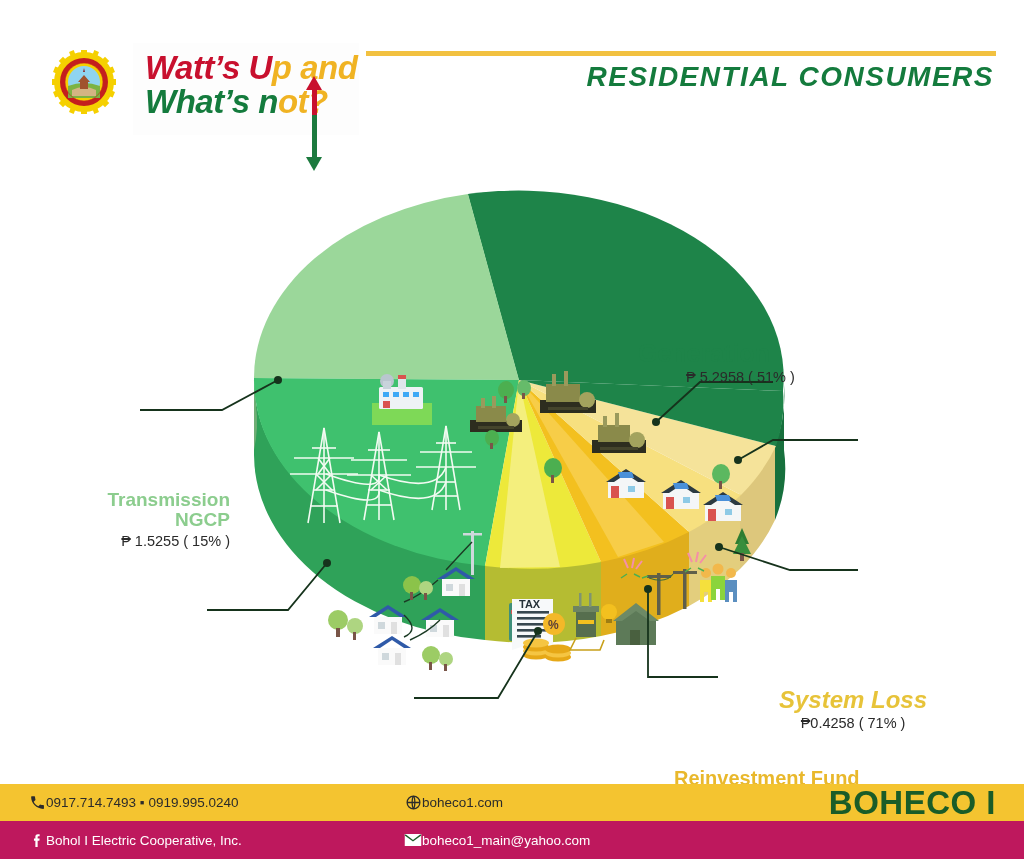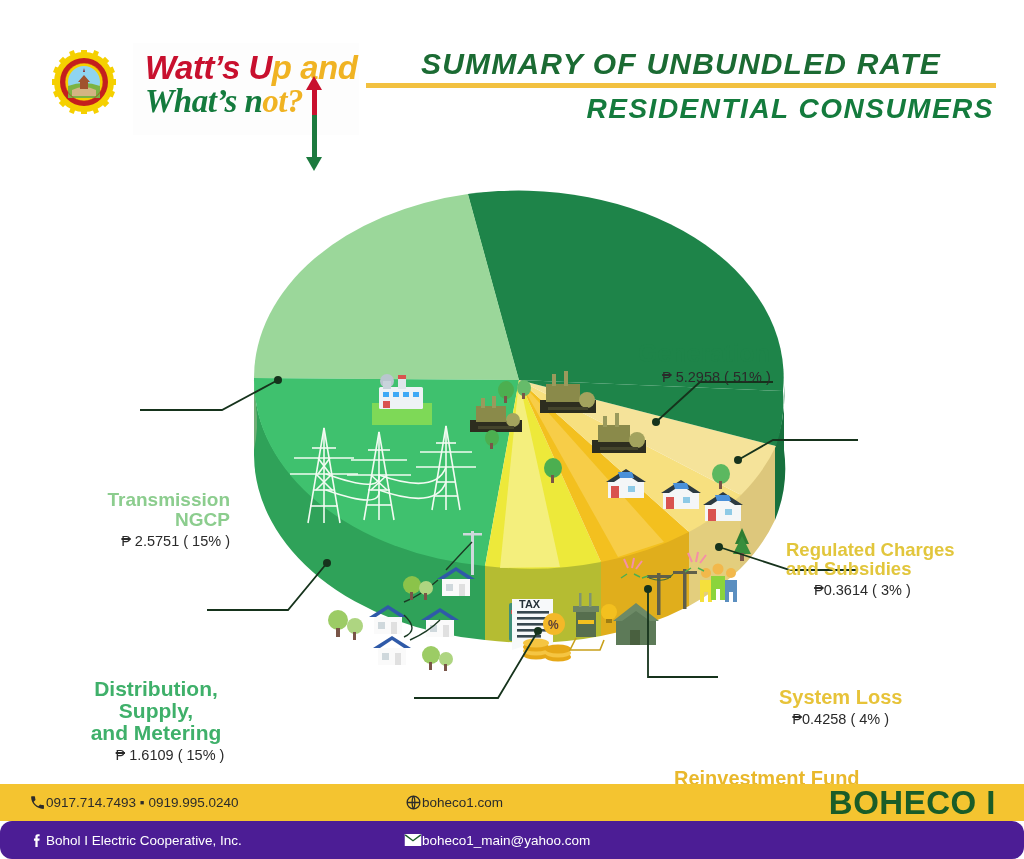--- a/index.html
+++ b/index.html
@@ -15,21 +15,21 @@
   
   .header { position:absolute; left:0; top:0; width:841px; height:150px; }
   .logo-seal {
     position:absolute; left:52px; top:50px; width:64px; height:64px;
   }
   .campaign-logo {
     position:absolute; left:133px; top:43px; width:226px; height:92px;
     background:#fdfdfd;
   }
   .cl-line1 { position:absolute; left:12px; top:6px; font-size:33px; font-weight:bold; font-style:italic; letter-spacing:-0.5px; white-space:nowrap; }
-  .cl-line2 { position:absolute; left:12px; top:40px; font-size:33px; font-weight:bold; font-style:italic; letter-spacing:-0.5px; white-space:nowrap;font-family:Liberation Serif, serif; }
+  .cl-line2 { position:absolute; left:12px; top:40px; font-size:33px; font-weight:bold; font-style:italic; letter-spacing:-0.5px; white-space:nowrap; }
   .c-red { color:#c8102e; }
   .c-yellow { color:#f0b323; }
   .c-green { color:#147b3d; }
   .arrow-up {
     position:absolute; left:173px; top:33px; width:0; height:0;
     border-left:8px solid transparent; border-right:8px solid transparent;
     border-bottom:14px solid #c8102e;
   }
   .arrow-up-stem { position:absolute; left:179px; top:46px; width:5px; height:26px; background:#c8102e; }
   .arrow-dn-stem { position:absolute; left:179px; top:72px; width:5px; height:44px; background:#1c7a3e; }
@@ -58,50 +58,50 @@
   .lbl { position:absolute; }
   .lbl .name {
     font-weight:bold; line-height:1.05; white-space:pre-line;
   }
   .lbl .val {
     color:#2a2a2a; font-size:14.5px; white-space:nowrap; margin-top:3px;
   }
 
   .lbl-generation { left:638px; top:190px; }
   .lbl-generation .name { font-size:25px; color:#1e8449; }
-  .lbl-generation .val { margin-left:24px; }
+  .lbl-generation .val { margin-left:48px; }
 
   .lbl-transmission { left:18px; top:340px; width:212px; text-align:right; }
   .lbl-transmission .name { font-size:19px; color:#8ccd8e; }
   .lbl-transmission .val { text-align:right; }
 
   .lbl-distribution { left:52px; top:528px; width:208px; text-align:center; }
   .lbl-distribution .name { font-size:21px; color:#3fb06a; text-align:center; }
   .lbl-distribution .val { text-align:center; padding-left:28px; }
 
   .lbl-taxes { left:300px; top:668px; width:190px; text-align:center; }
   .lbl-taxes .name { font-size:24px; color:#dedc3a; }
   .lbl-taxes .val { text-align:center; }
 
   .lbl-regulated { left:786px; top:390px; }
   .lbl-regulated .name { font-size:18.5px; color:#e2c63c; }
   .lbl-regulated .val { margin-left:28px; }
 
   .lbl-systemloss { left:779px; top:537px; }
-  .lbl-systemloss .name { font-size:20px; color:#e7c339; text-align:center; }
+  .lbl-systemloss .name { font-size:24px; color:#e7c339; text-align:center;font-style:italic; }
   .lbl-systemloss .val { text-align:center; }
 
   .lbl-reinvest { left:674px; top:618px; }
   .lbl-reinvest .name { font-size:20px; color:#e9b82c; }
   .lbl-reinvest .val { margin-left:22px; }
 
   
   .footer { position:absolute; left:0; top:784px; width:1024px; height:75px; }
   .f-top { position:absolute; left:0; top:0; width:1024px; height:37px; background:#f4c430; }
-  .f-bot { position:absolute; left:0; top:37px; width:1024px; height:38px; background:#4c1d95;border-radius:12px; }
+  .f-bot { position:absolute; left:0; top:37px; width:1024px; height:38px; background:#be185d; }
   .f-item { position:absolute; display:flex; align-items:center; height:100%; }
   .f-top .f-item { color:#2b2b2b; font-size:13.5px; }
   .f-bot .f-item { color:#ffffff; font-size:13.5px; }
   .f-ic { width:18px; height:18px; display:flex; align-items:center; justify-content:center; }
   .f-ic svg { display:block; }
   .brand {
     position:absolute; right:28px; top:0; height:37px; display:flex; align-items:center;
     font-size:33px; font-weight:bold; color:#1a5c28; letter-spacing:0.5px;
   }
   .tagline {
@@ -153,21 +153,20 @@
     <div class="campaign-logo">
       <div class="cl-line1"><span class="c-red">Watt’s </span><span class="c-red">U</span><span class="c-yellow">p and</span></div>
       <div class="cl-line2"><span class="c-green">What’s </span><span class="c-green">n</span><span class="c-yellow">ot?</span></div>
       <div class="arrow-up"></div>
       <div class="arrow-up-stem"></div>
       <div class="arrow-dn-stem"></div>
       <div class="arrow-dn"></div>
     </div>
 
     <div class="title-block">
-      <div class="title-main">SUMMARY OF UNBUNDLED RATE</div>
       <div class="title-rule"></div>
       <div class="title-sub">RESIDENTIAL CONSUMERS</div>
     </div>
   </div>
 
   <div class="pie-wrap">
     <svg class="pie-svg" width="1024" height="630" viewBox="0 0 1024 630">
       <defs>
         <clipPath id="clipGen">
             <path d="M519 230 L519 40 A265 187 0 0 1 784 230 Z"></path>
@@ -512,44 +511,33 @@
     </svg>
 
     <div class="lbl lbl-generation">
       <div class="name">Generation</div>
       <div class="val">₱ 5.2958 ( 51% )</div>
     </div>
 
     <div class="lbl lbl-transmission">
       <div class="name">Transmission
 NGCP</div>
-      <div class="val">₱ 2.5751 ( 15% )</div>
-    </div>
-
-    <div class="lbl lbl-distribution">
-      <div class="name">Distribution,
-Supply,
-and Metering</div>
-      <div class="val">₱ 1.6109 ( 15% )</div>
-    </div>
+      <div class="val">₱ 1.5255 ( 15% )</div>
+    </div>
+
 
     <div class="lbl lbl-taxes">
       <div class="name">Taxes</div>
       <div class="val">₱0.7005 ( 7% )</div>
     </div>
 
-    <div class="lbl lbl-regulated">
-      <div class="name">Regulated Charges
-and Subsidies</div>
-      <div class="val">₱0.3614 ( 3% )</div>
-    </div>
 
     <div class="lbl lbl-systemloss">
       <div class="name">System Loss</div>
-      <div class="val">₱0.4258 ( 4% )</div>
+      <div class="val">₱0.4258 ( 71% )</div>
     </div>
 
     <div class="lbl lbl-reinvest">
       <div class="name">Reinvestment Fund
 for Sustainable CAPEX</div>
       <div class="val">₱ 0.5232 ( 5% )</div>
     </div>
   </div>
 
   <div class="footer">

